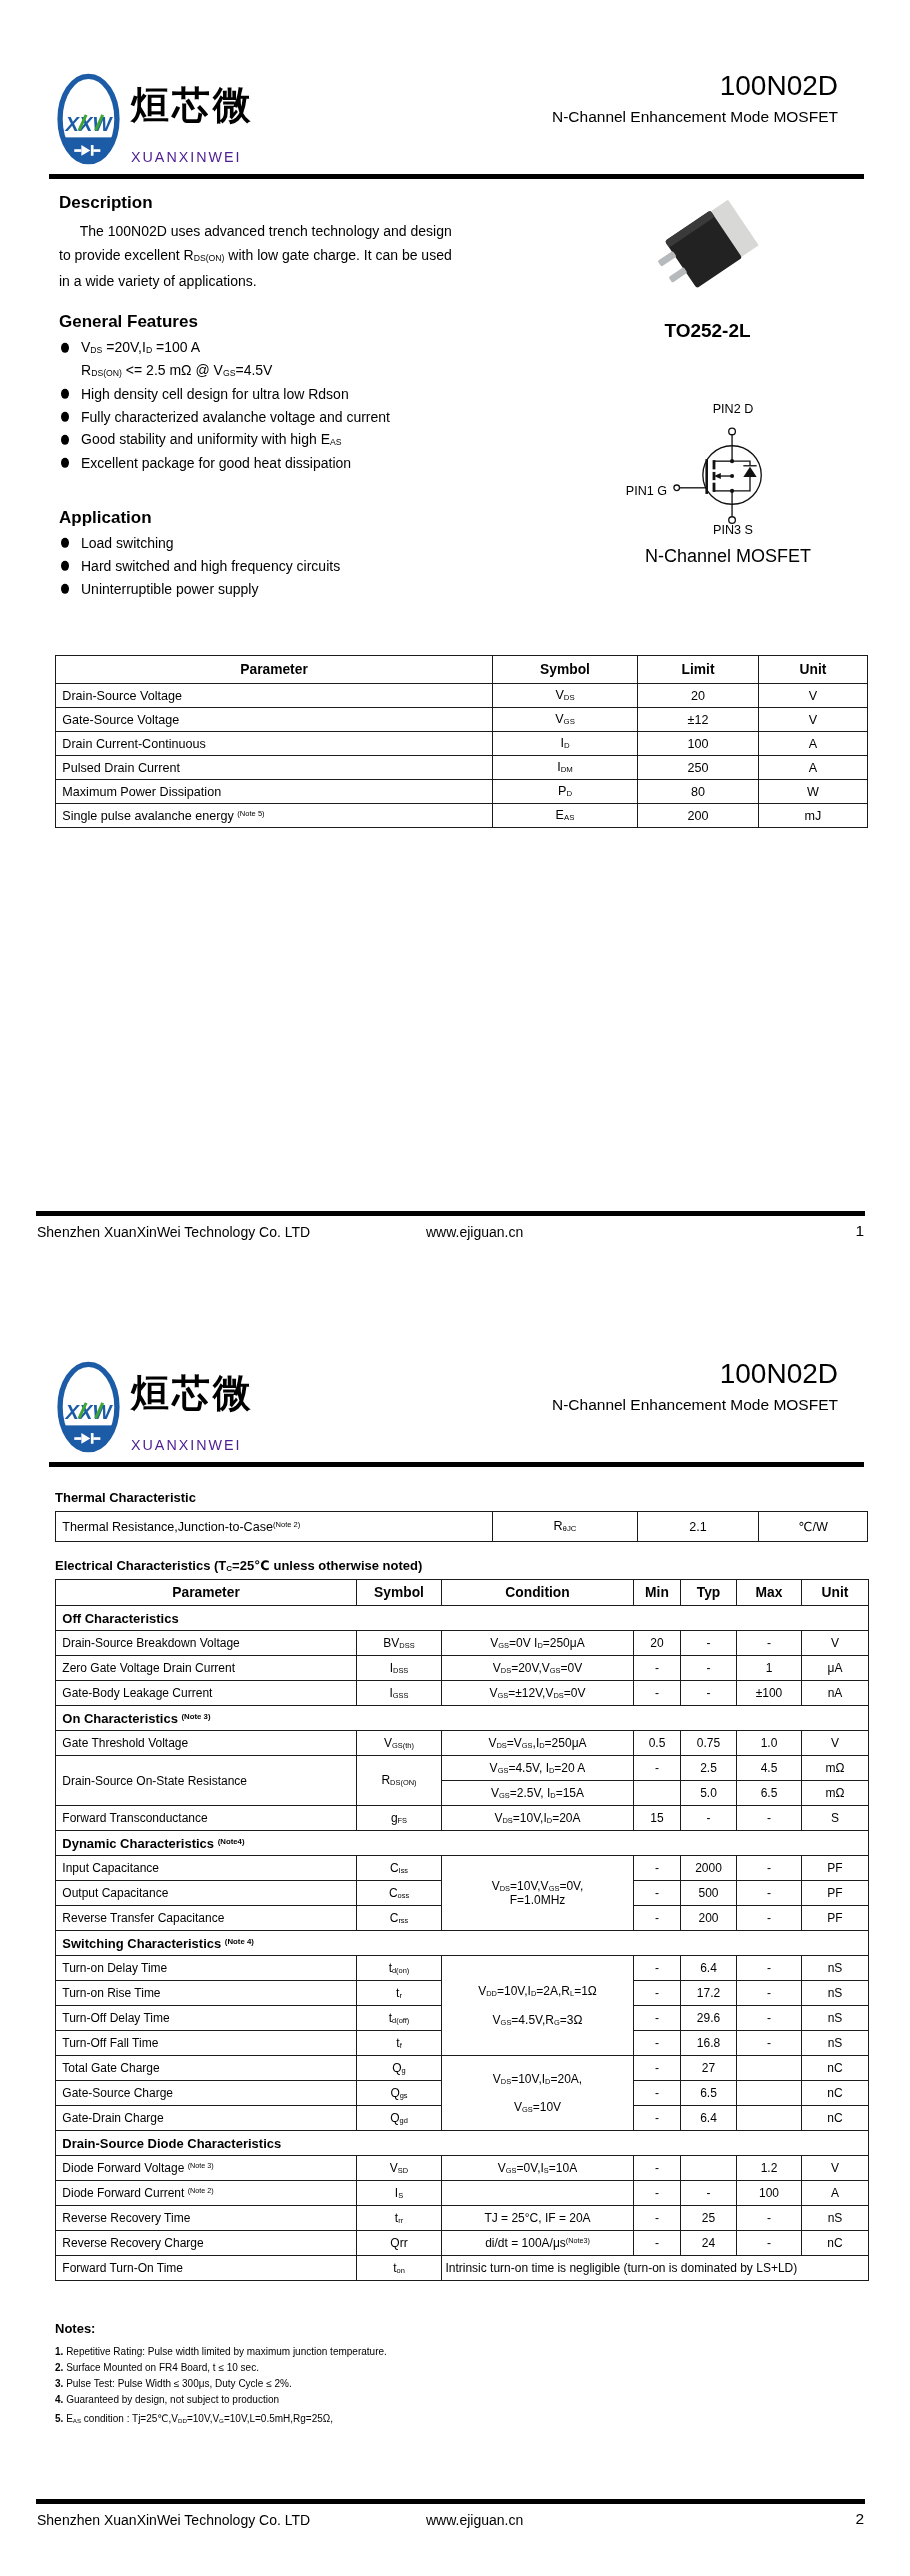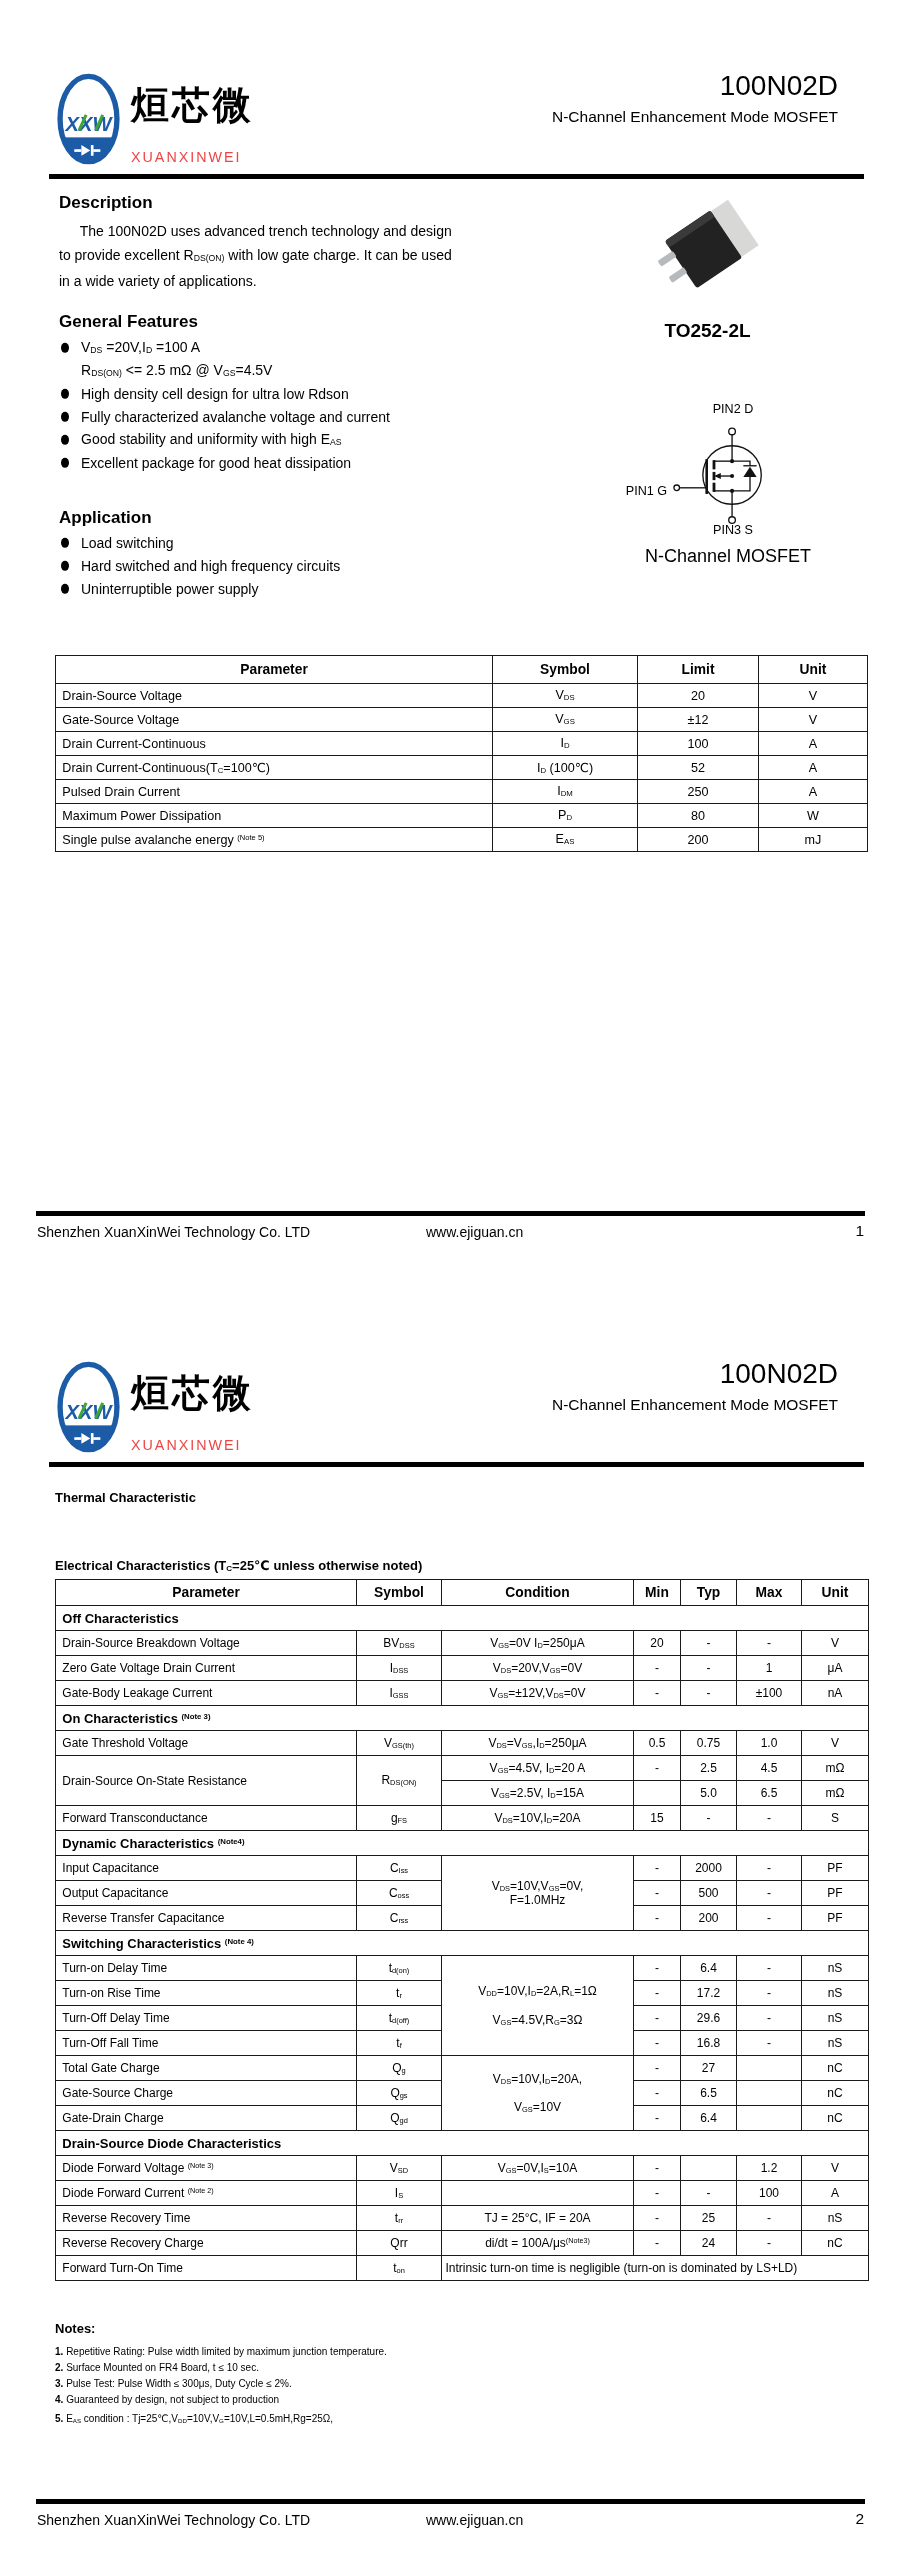--- a/index.html
+++ b/index.html
@@ -2,21 +2,21 @@
 <html style="font-size:9.2px"><head>
 <meta charset="utf-8">
 <style>
   *{margin:0;padding:0;box-sizing:border-box}
   html,body{background:#fff}
   body{width:910px;font-family:"Liberation Sans","DejaVu Sans",sans-serif;color:#000;-webkit-font-smoothing:antialiased}
   .page{position:relative;width:910px;height:1288px;background:#fff;overflow:hidden}
   .abs{position:absolute}
   .rule{position:absolute;background:#000;height:5.2px}
   .brand-cn{font-size:38px;font-weight:bold;letter-spacing:2.9px;line-height:1;font-family:"DejaVu Sans","Liberation Sans",sans-serif}
-  .brand-en{font-size:14.3px;letter-spacing:2px;color:#ef4444;margin-top:5.7px}
+  .brand-en{font-size:14.3px;letter-spacing:2px;color:#4c1d95;margin-top:5.7px}
   .part-number{font-size:28px;line-height:1;text-align:right}
   .subtitle{font-size:15.5px;text-align:right;margin-top:8px}
   .hd1{font-weight:bold;font-size:17px}
   .hd2{font-weight:bold;font-size:13px}
   .body-text{font-size:14px;line-height:23.5px;text-indent:20.7px}
   .blist .bi{position:relative;height:23px;display:flex;align-items:center;padding-left:22px;font-size:14px;white-space:nowrap}
   .blist .bi.b::before{content:"";position:absolute;left:1.7px;top:50%;transform:translateY(-50%);width:8.6px;height:10.3px;background:#000;border-radius:50%}
   .pkg-name{font-size:19px;font-weight:bold;text-align:center;font-family:"Liberation Sans",sans-serif}
   .pin-label{font-size:12.6px;white-space:nowrap}
   .caption{font-size:18px;text-align:center;white-space:nowrap}
@@ -178,26 +178,20 @@
           <td>±12</td>
           <td>V</td>
         </tr>
       <tr>
           <td class="l">Drain Current-Continuous</td>
           <td>I<sub>D</sub></td>
           <td>100</td>
           <td>A</td>
         </tr>
       <tr>
-          <td class="l">Drain Current-Continuous(T<sub>C</sub>=100℃)</td>
-          <td>I<sub>D</sub> (100℃)</td>
-          <td>52</td>
-          <td>A</td>
-        </tr>
-      <tr>
           <td class="l">Pulsed Drain Current</td>
           <td>I<sub>DM</sub></td>
           <td>250</td>
           <td>A</td>
         </tr>
       <tr>
           <td class="l">Maximum Power Dissipation</td>
           <td>P<sub>D</sub></td>
           <td>80</td>
           <td>W</td>
@@ -237,20 +231,36 @@
   </svg>
   <div class="abs brand-cn" style="left:131px;top:86px">烜芯微</div>
   <div class="abs brand-en" style="left:131px;top:143px">XUANXINWEI</div>
   <div class="abs" style="left:548px;top:72px;width:290px">
     <div class="part-number">100N02D</div>
     <div class="subtitle">N-Channel Enhancement Mode MOSFET</div>
   </div>
   <div class="rule" style="left:49px;top:174px;width:815px"></div>
 
   <div class="abs hd2" style="left:55px;top:202px">Thermal Characteristic</div>
+  <table class="tbl th-tbl abs" style="left:55px;top:223px">
+    <colgroup>
+        <col style="width:437px">
+        <col style="width:145px">
+        <col style="width:121px">
+        <col style="width:109px">
+      </colgroup>
+    <tbody>
+      <tr>
+        <td class="l">Thermal Resistance,Junction-to-Case<sup>(Note 2)</sup></td>
+        <td>R<sub>θJC</sub></td>
+        <td>2.1</td>
+        <td>℃/W</td>
+      </tr>
+    </tbody>
+  </table>
 
   <div class="abs hd2" style="left:55px;top:270px">Electrical Characteristics (T<sub>C</sub>=25℃ unless otherwise noted)</div>
   <table class="tbl elec-tbl abs" style="left:55px;top:291px">
     <colgroup>
         <col style="width:301px">
         <col style="width:85px">
         <col style="width:192px">
         <col style="width:47px">
         <col style="width:56px">
         <col style="width:65px">

